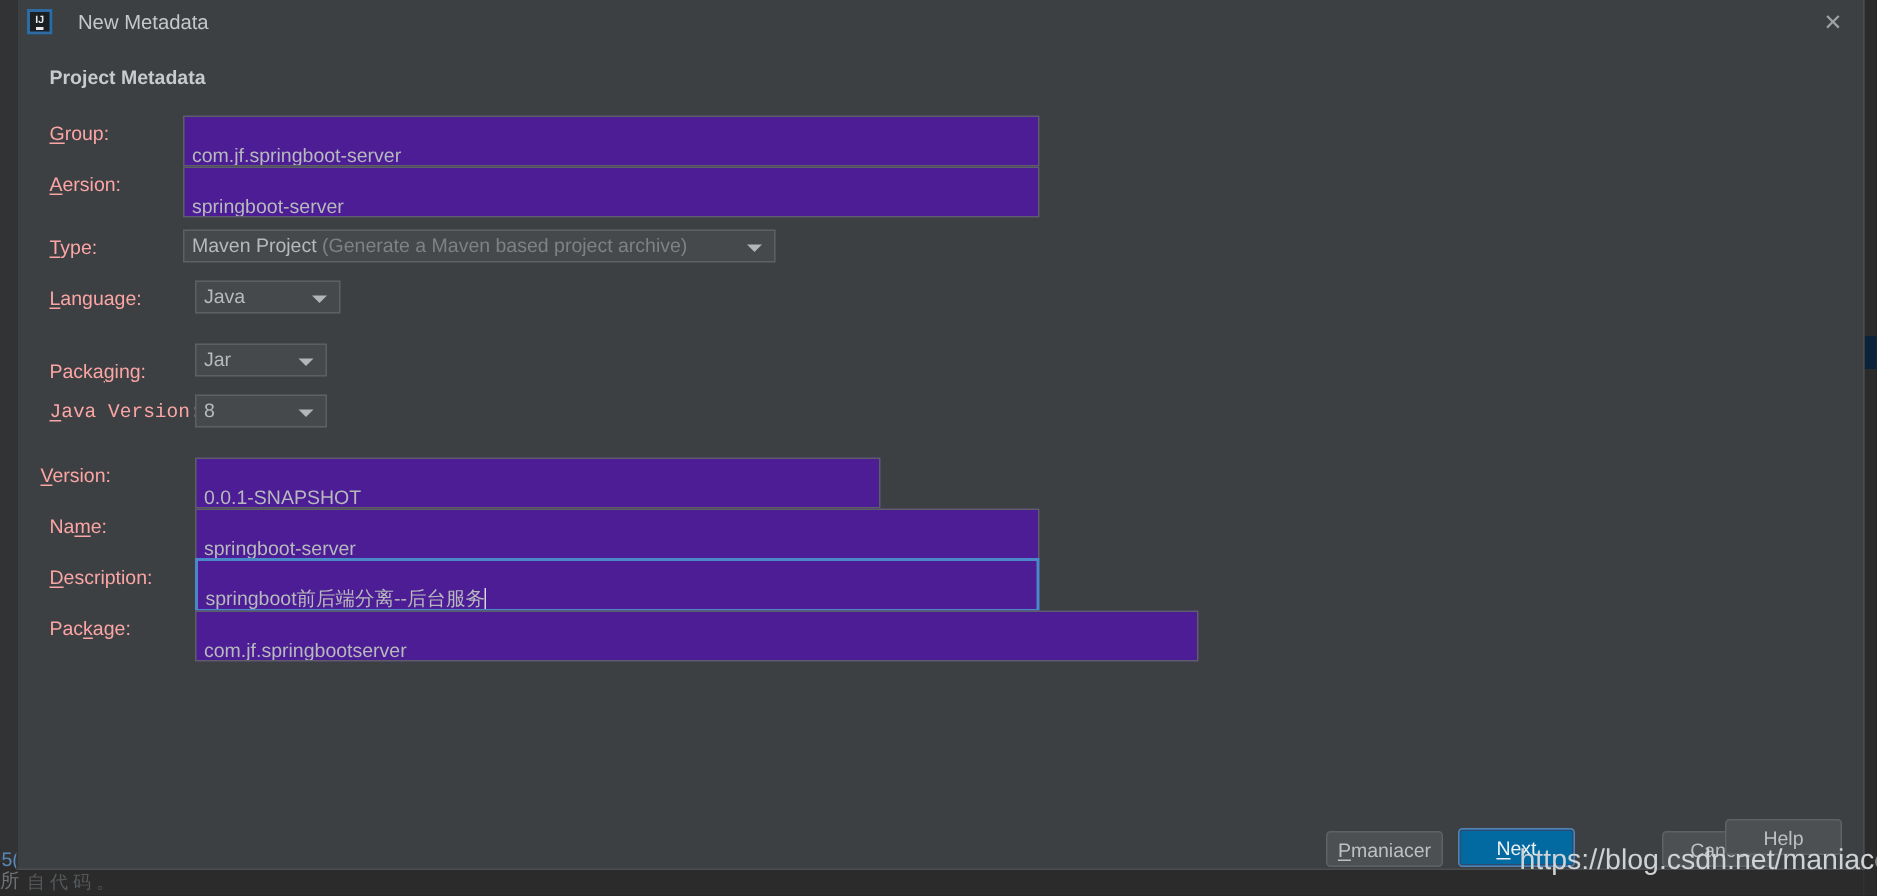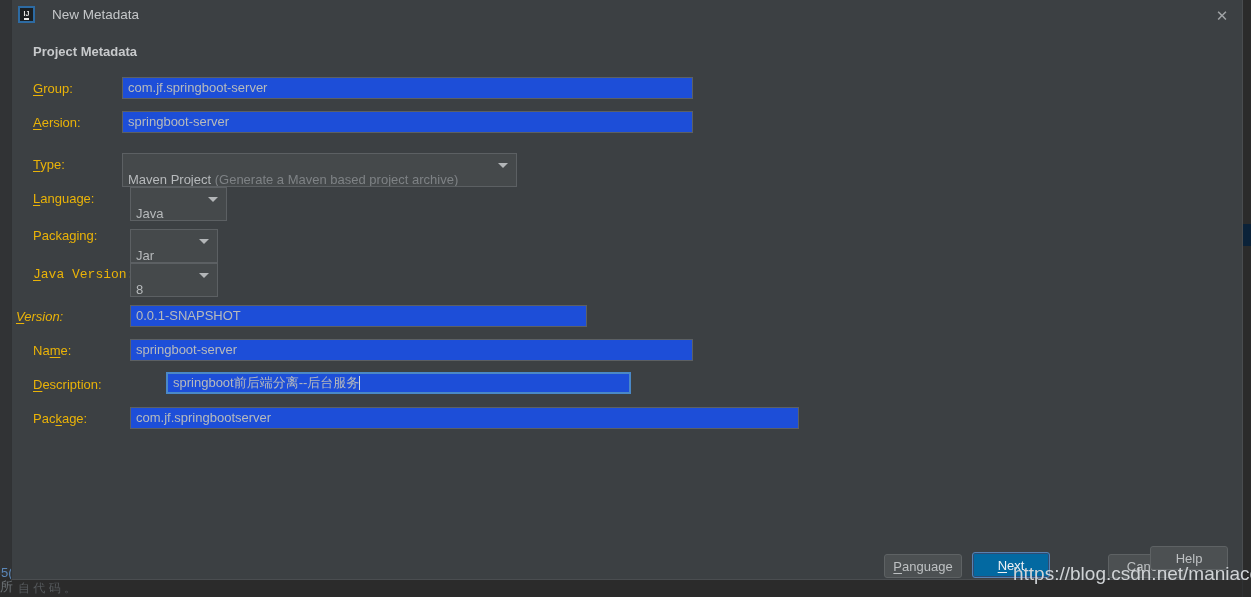--- a/index.html
+++ b/index.html
@@ -136,38 +136,38 @@
     left: 21px;
     top: 44px;
     font-size: 13px;
     font-weight: bold;
     color: #c8cacc;
   }
 
   .row-label {
     position: absolute;
     font-size: 13px;
-    color: #eab308;
+    color: #fca5a5;
     white-space: nowrap;
   }
   .row-label .mn {
     text-decoration: underline;
     text-underline-offset: 2px;
   }
 
   .text-field {
     position: absolute;
     box-sizing: border-box;
     height: 22px;
-    background: #1d4ed8;
+    background: #4c1d95;
     border: 1px solid #5c6063;
     color: #b7babc;
     font-family: "Liberation Sans", "DejaVu Sans", sans-serif;
     font-size: 13px;
-    padding: 0 5px;
+    padding: 16px 5px;
     line-height: 20px;
     white-space: nowrap;
     overflow: hidden;
     cursor: text;
   }
   .text-field.focused {
     border: 2px solid #4a88c7;
     line-height: 18px;
   }
   .caret {
@@ -181,21 +181,21 @@
 
   .combo {
     position: absolute;
     box-sizing: border-box;
     height: 22px;
     background: #45494b;
     border: 1px solid #5c6063;
     color: #b7babc;
     font-size: 13px;
     line-height: 20px;
-    padding: 16px 5px;
+    padding: 0 5px;
     white-space: nowrap;
     overflow: hidden;
     cursor: pointer;
   }
   .combo .hint {
     color: #7e8285;
   }
   .combo-arrow {
     position: absolute;
     right: 8px;
@@ -280,46 +280,46 @@
     <span>Maven Project</span> <span class="hint">(Generate a Maven based project archive)</span>
     <span class="combo-arrow"></span>
   </div>
 
   <div class="row-label" style="left:21px; top:191px;"><span class="mn">L</span><span>anguage:</span></div>
   <div class="combo" style="left:118px; top:187px; width:97px;">
     <span>Java</span>
     <span class="combo-arrow"></span>
   </div>
 
-  <div class="row-label" style="left:21px; top:228px;"><span>Packa</span><span class="mn">g</span><span>ing:</span></div>
+  <div class="row-label" style="left:21px; top:240px;"><span>Packa</span><span class="mn">g</span><span>ing:</span></div>
   <div class="combo" style="left:118px; top:229px; width:88px;">
     <span>Jar</span>
     <span class="combo-arrow"></span>
   </div>
 
   <div class="row-label" style="left:21px; top:267px;font-family:Liberation Mono, monospace;"><span class="mn">J</span><span>ava Version:</span></div>
   <div class="combo" style="left:118px; top:263px; width:88px;">
     <span>8</span>
     <span class="combo-arrow"></span>
   </div>
 
-  <div class="row-label" style="left:4px; top:309px;font-style:italic;"><span class="mn">V</span><span>ersion:</span></div>
+  <div class="row-label" style="left:15px; top:309px;"><span class="mn">V</span><span>ersion:</span></div>
   <div class="text-field" style="left:118px; top:305px; width:457px;"><span>0.0.1-SNAPSHOT</span></div>
 
   <div class="row-label" style="left:21px; top:343px;"><span>Na</span><span class="mn">m</span><span>e:</span></div>
   <div class="text-field" style="left:118px; top:339px; width:563px;"><span>springboot-server</span></div>
 
   <div class="row-label" style="left:21px; top:377px;"><span class="mn">D</span><span>escription:</span></div>
-  <div class="text-field focused" style="left:118px; top:372px; width:465px;margin-left:36px;"><span>springboot前后端分离--后台服务</span><span class="caret"></span></div>
+  <div class="text-field focused" style="left:118px; top:372px; width:563px;"><span>springboot前后端分离--后台服务</span><span class="caret"></span></div>
 
   <div class="row-label" style="left:21px; top:411px;"><span>Pac</span><span class="mn">k</span><span>age:</span></div>
   <div class="text-field" style="left:118px; top:407px; width:669px;"><span>com.jf.springbootserver</span></div>
 
   <div class="btn" style="left:872px; top:554px; width:78px;">
-      <span><span class="mn">P</span><span>anguage</span></span>
+      <span><span class="mn">P</span><span>maniacer</span></span>
     </div>
   <div class="btn primary" style="left:960px; top:552px; width:78px; height:26px;">
       <span><span class="mn">N</span><span>ext</span></span>
     </div>
   <div class="btn" style="left:1048px; top:554px; width:78px;margin-left:48px;">
       <span>Cancel</span>
     </div>
   <div class="btn" style="left:1138px; top:546px; width:78px;">
       <span>Help</span>
     </div>

